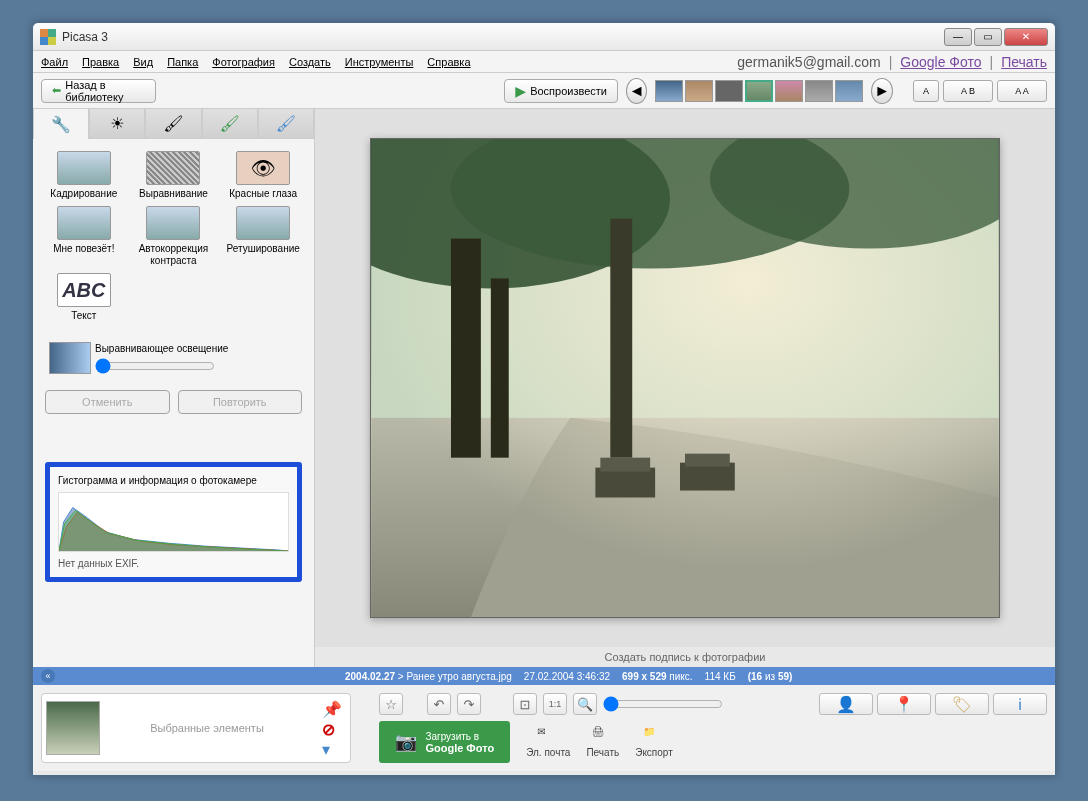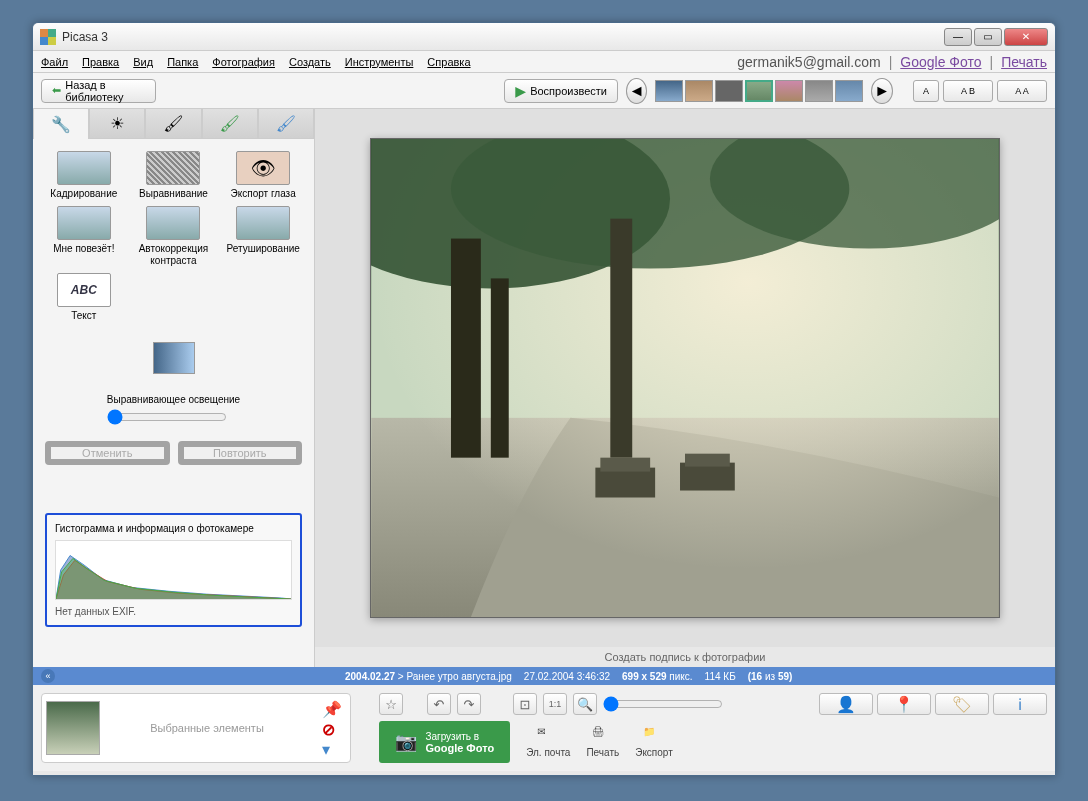--- a/index.html
+++ b/index.html
@@ -30,29 +30,29 @@
 .sharebtn { width: 26px; height: 22px; border: 1px solid #aaa; border-radius: 3px; background: linear-gradient(#fff,#e8e8e8); font-size: 9px; display: flex; align-items: center; justify-content: center; cursor: pointer; }
 .main { display: flex; height: 558px; }
 .sidebar { width: 282px; background: #f4f4f4; border-right: 1px solid #ccc; display: flex; flex-direction: column; }
 .tabs { display: flex; height: 30px; }
 .tab { flex: 1; border: 1px solid #ccc; border-top: none; background: linear-gradient(#e0e0e0,#d0d0d0); display: flex; align-items: center; justify-content: center; cursor: pointer; }
 .tab.active { background: #f4f4f4; border-bottom: none; }
 .tools-grid { padding: 12px 8px; display: grid; grid-template-columns: repeat(3, 1fr); gap: 6px 4px; }
 .tool { display: flex; flex-direction: column; align-items: center; cursor: pointer; }
 .tool-icon { width: 54px; height: 34px; border: 1px solid #999; background: linear-gradient(#c8d8e8,#8aa); border-radius: 2px; }
 .tool-label { font-size: 10px; text-align: center; margin-top: 3px; line-height: 1.2; max-width: 80px; }
-.tool-text .tool-icon { background: #fff; display:flex; align-items:center; justify-content:center; font-weight:bold; font-style:italic; font-size:12px; color:#334; }
+.tool-text .tool-icon { background: #fff; display:flex; align-items:center; justify-content:center; font-weight:bold; font-style:italic; font-size:20px; color:#334; }
 .tool-eye .tool-icon { background: #e8d0c0; display:flex; align-items:center; justify-content:center; font-size:20px; }
-.slider-row { padding: 8px 16px; display: flex; align-items: center; gap: 20px; flex-direction: column; }
+.slider-row { padding: 8px 16px; display: flex; align-items: center; gap: 4px; }
 .slider-thumb { width: 42px; height: 32px; border: 1px solid #999; background: linear-gradient(90deg,#468,#ace); }
 .slider-label { font-size: 10px; }
 .slider { width: 120px; }
 .undo-redo { display: flex; gap: 8px; padding: 8px 12px; }
-.ur-btn { flex: 1; height: 24px; border: 6px solid #a3a3a3; border-radius: 4px; background: #f0f0f0; color: #aaa; font-size: 11px; }
-.histogram-panel { margin: 40px 12px 8px; border: 2px solid #1d4ed8; border-radius: 3px; padding: 8px; background: #f8f8f8; }
+.ur-btn { flex: 1; height: 24px; border: 1px solid #a3a3a3; border-radius: 4px; background: #f0f0f0; color: #aaa; font-size: 11px; }
+.histogram-panel { margin: 40px 12px 8px; border: 5px solid #1d4ed8; border-radius: 3px; padding: 8px; background: #f8f8f8; }
 .histogram-title { font-size: 10px; margin-bottom: 6px; }
 .histogram-graph { height: 60px; background: #fff; border: 1px solid #ddd; position: relative; overflow: hidden; }
 .histogram-noexif { font-size: 10px; color: #555; margin-top: 6px; }
 .viewer { flex: 1; background: #e0e0e0; display: flex; flex-direction: column; }
 .photo-area { flex: 1; background: #e0e0e0; display: flex; align-items: center; justify-content: center; padding: 12px 40px; }
 .photo { width: 630px; height: 480px; background: linear-gradient(180deg, #4a6a4a 0%, #7a9a7a 35%, #c8d0b8 60%, #9a9a8a 100%); border: 1px solid #666; box-shadow: 0 2px 8px rgba(0,0,0,0.3); position: relative; overflow: hidden; }
 .caption-bar { height: 20px; background: #e8e8e8; text-align: center; font-size: 11px; color: #666; display: flex; align-items: center; justify-content: center; }
 .statusbar { height: 18px; background: #5a8ad0; color: #fff; font-size: 10px; display: flex; align-items: center; padding: 0 8px; }
 .status-collapse { width: 14px; height: 14px; border-radius: 50%; background: #4878b8; margin-right: 290px; display: flex; align-items: center; justify-content: center; font-size: 9px; }
 .status-item { margin-right: 12px; }
@@ -172,21 +172,21 @@
         <div class="tool">
           <div class="tool-icon"></div>
           <div class="tool-label">Кадрирование</div>
         </div>
         <div class="tool">
           <div class="tool-icon" style="background:repeating-linear-gradient(45deg,#888,#888 2px,#ccc 2px,#ccc 4px)"></div>
           <div class="tool-label">Выравнивание</div>
         </div>
         <div class="tool tool-eye">
           <div class="tool-icon">👁</div>
-          <div class="tool-label">Экспорт глаза</div>
+          <div class="tool-label">Красные глаза</div>
         </div>
         <div class="tool">
           <div class="tool-icon"></div>
           <div class="tool-label">Мне повезёт!</div>
         </div>
         <div class="tool">
           <div class="tool-icon"></div>
           <div class="tool-label">Автокоррекция контраста</div>
         </div>
         <div class="tool">

